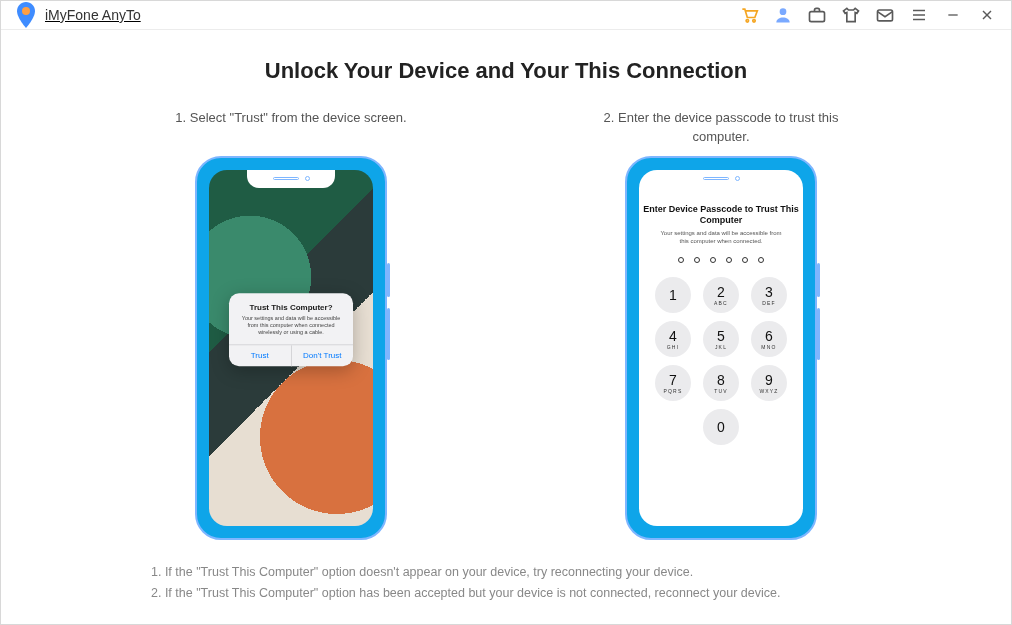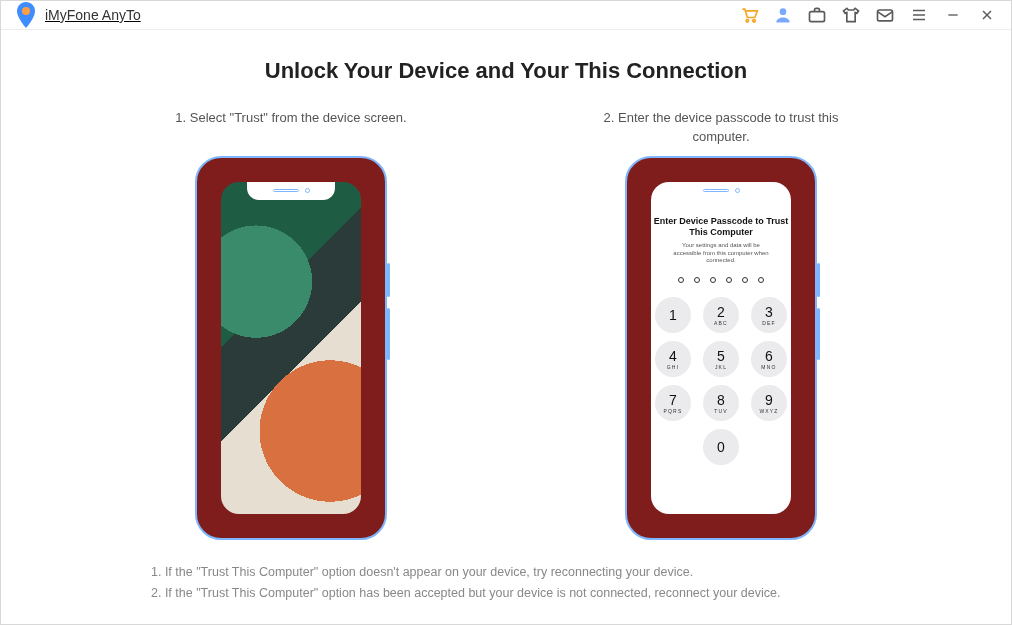--- a/index.html
+++ b/index.html
@@ -16,21 +16,21 @@
   .tb-icon svg { stroke:#5a5a5a; }
   .cart svg { stroke:#f5a623; fill:none; }
   .user svg { fill:#7aa9ff; stroke:none; }
   
   .content { flex:1; padding: 28px 40px 20px; display:flex; flex-direction:column; align-items:center; }
   h1.main-title { font-size: 22px; font-weight:600; color:#222; margin-bottom: 24px; }
   .cols { display:flex; gap: 170px; justify-content:center; }
   .col { display:flex; flex-direction:column; align-items:center; width: 260px; }
   .step-text { font-size: 13px; color:#555; text-align:center; line-height:1.5; height:40px; margin-bottom: 8px;}
   
-  .phone { width: 192px; height: 384px; border: 2.5px solid #7eb6ff; border-radius: 26px; position:relative; background:#7f1d1d; padding: 24px; }
+  .phone { width: 192px; height: 384px; border: 2.5px solid #7eb6ff; border-radius: 26px; position:relative; background:#0ea5e9; padding: 12px; }
   .phone .side-btn { position:absolute; right:-5px; top:105px; width:3px; height:34px; background:#7eb6ff; border-radius:2px; }
   .phone .side-btn2 { position:absolute; right:-5px; top:150px; width:3px; height:52px; background:#7eb6ff; border-radius:2px; }
   .screen { width:100%; height:100%; border-radius:18px; overflow:hidden; position:relative; }
   .notch { position:absolute; top:0; left:50%; transform:translateX(-50%); width:88px; height:18px; background:#fff; border-bottom-left-radius:12px; border-bottom-right-radius:12px; display:flex; align-items:center; justify-content:center; gap:6px; z-index:3;}
   .notch .speaker{ width:26px; height:3px; border:1px solid #7eb6ff; border-radius:2px;}
   .notch .cam{ width:5px; height:5px; border:1px solid #7eb6ff; border-radius:50%;}
   
   .wallpaper { position:absolute; inset:0; background:
       radial-gradient(circle at 25% 30%, #3a8a6c 0 22%, transparent 22%),
       radial-gradient(circle at 78% 75%, #d8713f 0 26%, transparent 26%),
@@ -135,20 +135,30 @@
         <div class="step-text">1. Select "Trust" from the device screen.</div>
         <div class="phone">
           <div class="side-btn"></div>
           <div class="side-btn2"></div>
           <div class="screen">
             <div class="notch">
                 <span class="speaker"></span>
                 <span class="cam"></span>
               </div>
             <div class="wallpaper"></div>
+            <div class="trust-dialog">
+              <div class="dlg-body">
+                <div class="dlg-title">Trust This Computer?</div>
+                <div class="dlg-msg">Your settings and data will be accessible from this computer when connected wirelessly or using a cable.</div>
+              </div>
+              <div class="dlg-btns">
+                <div class="dlg-btn">Trust</div>
+                <div class="dlg-btn">Don't Trust</div>
+              </div>
+            </div>
           </div>
         </div>
       </div>
 
       <div class="col">
         <div class="step-text">2. Enter the device passcode to trust this computer.</div>
         <div class="phone">
           <div class="side-btn"></div>
           <div class="side-btn2"></div>
           <div class="screen">

